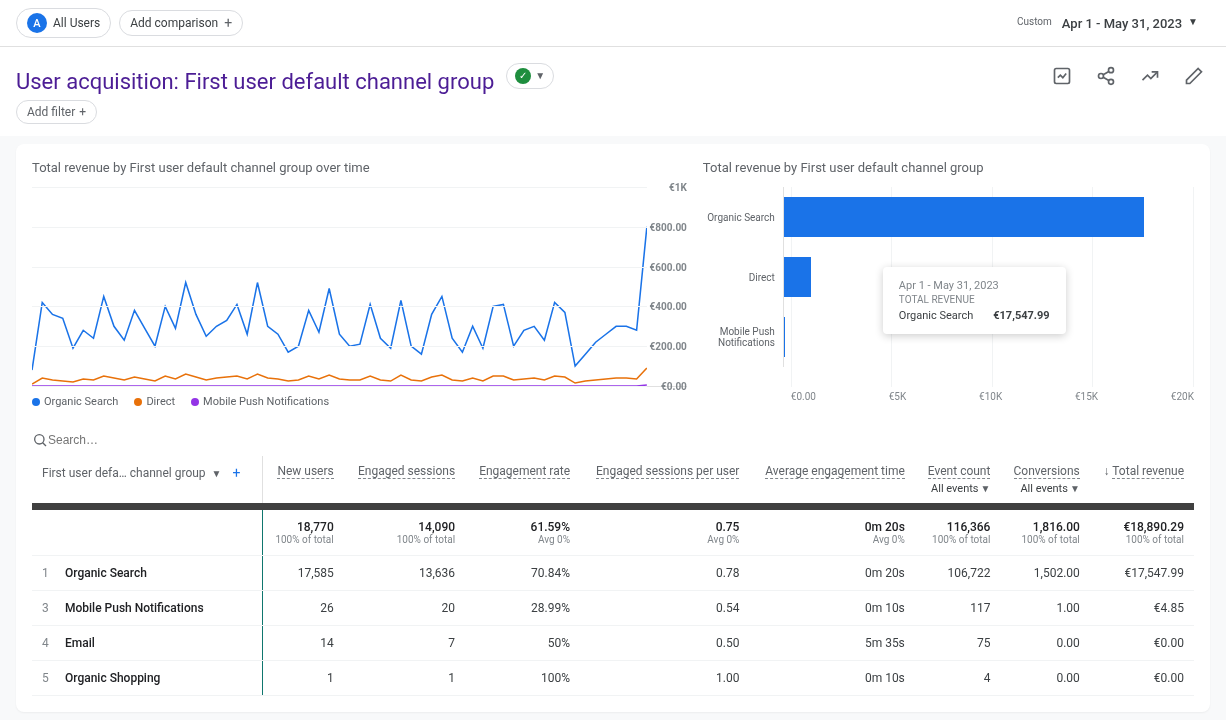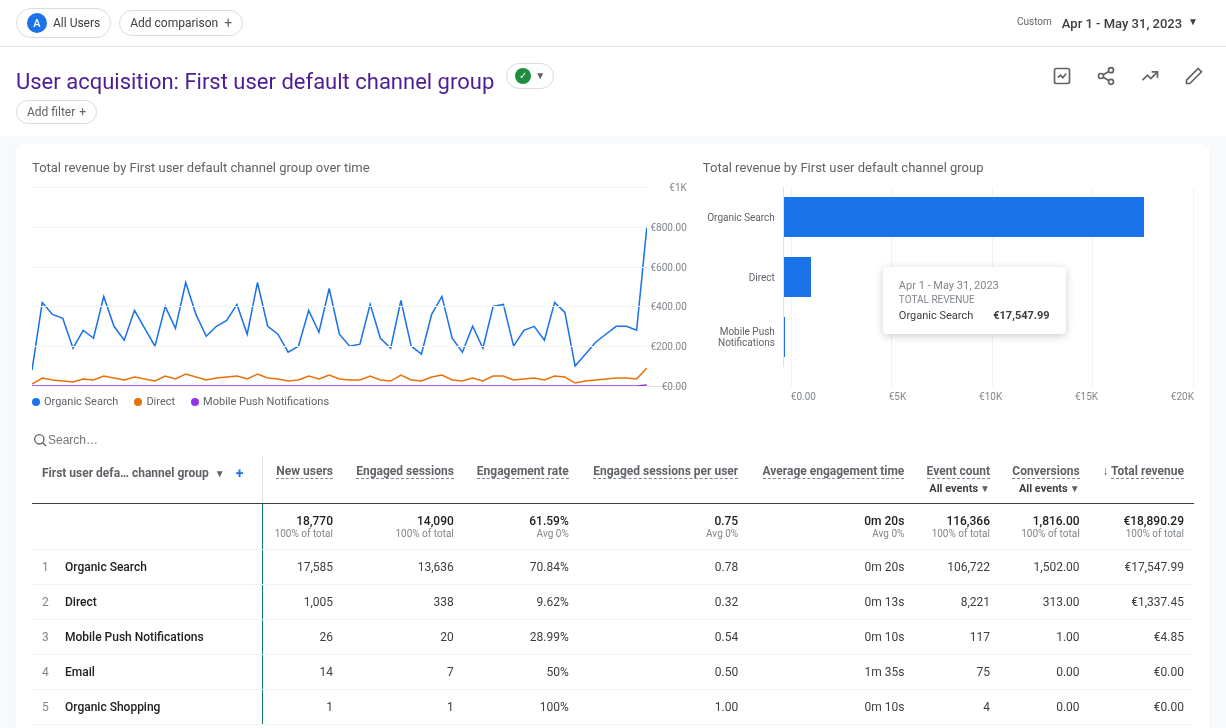--- a/index.html
+++ b/index.html
@@ -16,21 +16,21 @@
 .check-circle { width: 16px; height: 16px; border-radius: 50%; background: #1e8e3e; color: #fff; display: inline-flex; align-items: center; justify-content: center; font-size: 10px; }
 .icon-btn { width: 32px; height: 32px; display: inline-flex; align-items: center; justify-content: center; cursor: pointer; color: #5f6368; border-radius: 50%; }
 .filter-row { padding: 0 16px 12px; }
 .add-filter-chip { border: 1px solid #dadce0; border-radius: 16px; padding: 4px 10px; font-size: 12px; display: inline-flex; align-items: center; gap: 4px; color: #5f6368; cursor: pointer; }
 .main-area { background: #f8f9fa; padding: 8px 16px; }
 .card { background: #fff; border-radius: 8px; padding: 16px; box-shadow: 0 1px 2px rgba(0,0,0,0.05); }
 .charts-row { display: flex; gap: 16px; justify-content: space-between; }
 .chart-left { flex: 1; }
 .chart-right { flex: 0.75; }
 .chart-title { font-size: 13px; color: #5f6368; margin-bottom: 12px; }
-.line-chart { position: relative; height: 200px; border-bottom: 1px solid #e0e0e0; }
+.line-chart { position: relative; height: 200px; border-bottom: 1px solid #e0e0e0; font-weight: bold; }
 .line-chart .grid-line { position: absolute; left: 0; right: 40px; border-top: 1px solid #f1f3f4; }
 .line-chart .y-label { position: absolute; right: 0; font-size: 10px; color: #80868b; transform: translateY(-50%); }
 .line-chart svg { position: absolute; left: 0; top: 0; width: calc(100% - 40px); height: 100%; }
 .x-axis { display: flex; justify-content: space-between; font-size: 10px; color: #80868b; padding: 4px 40px 0 0; }
 .legend { display: flex; gap: 16px; font-size: 11px; color: #5f6368; margin-top: 8px; }
 .legend-item { display: flex; align-items: center; gap: 4px; }
 .legend-dot { width: 8px; height: 8px; border-radius: 50%; }
 .bar-chart { height: 200px; position: relative; }
 .bar-row { display: flex; align-items: center; height: 60px; }
 .bar-label { width: 80px; font-size: 10px; color: #5f6368; text-align: right; padding-right: 8px; }
@@ -43,21 +43,21 @@
 .tooltip-box .tt-date { color: #80868b; margin-bottom: 2px; }
 .tooltip-box .tt-label { color: #80868b; font-size: 10px; text-transform: uppercase; margin-bottom: 4px; }
 .tooltip-box .tt-row { display: flex; justify-content: space-between; gap: 20px; }
 .table-card { margin-top: 16px; }
 .table-controls { display: flex; align-items: center; gap: 8px; padding: 8px 0; }
 .search-box { display: flex; align-items: center; color: #5f6368; flex: 1; }
 .search-box input { border: none; outline: none; font-size: 12px; width: 200px; }
 .rows-per-page { display: flex; align-items: center; gap: 6px; font-size: 12px; color: #5f6368; }
 .pager-select { border: none; border-bottom: 1px solid #dadce0; padding: 2px 18px 2px 4px; font-size: 12px; position: relative; }
 table { width: 100%; border-collapse: collapse; font-size: 12px; }
-th { text-align: right; padding: 8px 10px; font-weight: 700; color: #5f6368; border-bottom: 1px solid #404040; vertical-align: top; }
+th { text-align: right; padding: 8px 10px; font-weight: 400; color: #5f6368; border-bottom: 7px solid #404040; vertical-align: top; }
 th:first-child { text-align: left; border-right: 1px solid #e0e0e0; width: 230px; }
 th .underline { border-bottom: 1px dashed #80868b; }
 th .sub-select { font-size: 11px; color: #3c4043; margin-top: 4px; display: inline-flex; align-items: center; gap: 2px; }
 td { text-align: right; padding: 10px; border-bottom: 1px solid #f1f3f4; }
 td:first-child { text-align: left; border-right: 1px solid #0f766e; }
 .totals-row td { font-weight: 500; color: #202124; }
 .totals-row .sub { font-size: 10px; color: #80868b; font-weight: 400; display: block; }
 .row-idx { display: inline-block; width: 20px; color: #80868b; font-weight: 400; }
 .channel-name { font-weight: 500; color: #202124; }
 .dim-header { display: flex; align-items: center; gap: 6px; }
@@ -270,48 +270,37 @@
               <td>17,585</td>
               <td>13,636</td>
               <td>70.84%</td>
               <td>0.78</td>
               <td>0m 20s</td>
               <td>106,722</td>
               <td>1,502.00</td>
               <td>€17,547.99</td>
             </tr>
             <tr>
-              <td><span class="row-idx">2</span> <span class="channel-name">Direct</span></td>
-              <td>1,005</td>
-              <td>338</td>
-              <td>9.62%</td>
-              <td>0.32</td>
-              <td>0m 13s</td>
-              <td>8,221</td>
-              <td>313.00</td>
-              <td>€1,337.45</td>
-            </tr>
-            <tr>
               <td><span class="row-idx">3</span> <span class="channel-name">Mobile Push Notifications</span></td>
               <td>26</td>
               <td>20</td>
               <td>28.99%</td>
               <td>0.54</td>
               <td>0m 10s</td>
               <td>117</td>
               <td>1.00</td>
               <td>€4.85</td>
             </tr>
             <tr>
               <td><span class="row-idx">4</span> <span class="channel-name">Email</span></td>
               <td>14</td>
               <td>7</td>
               <td>50%</td>
               <td>0.50</td>
-              <td>1m 35s</td>
+              <td>5m 35s</td>
               <td>75</td>
               <td>0.00</td>
               <td>€0.00</td>
             </tr>
             <tr>
               <td><span class="row-idx">5</span> <span class="channel-name">Organic Shopping</span></td>
               <td>1</td>
               <td>1</td>
               <td>100%</td>
               <td>1.00</td>

